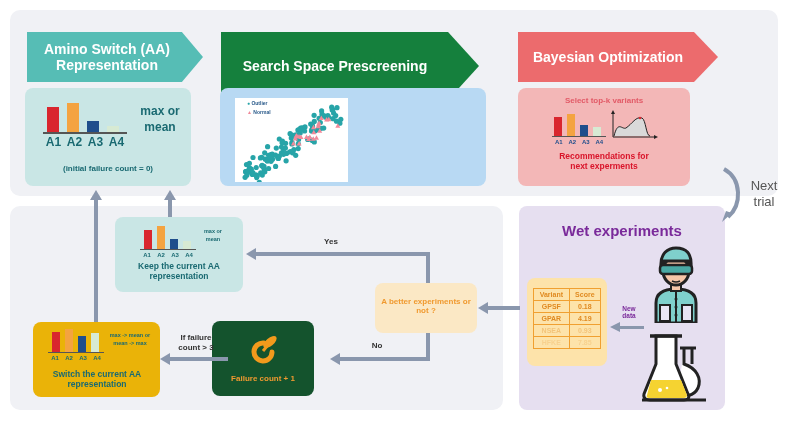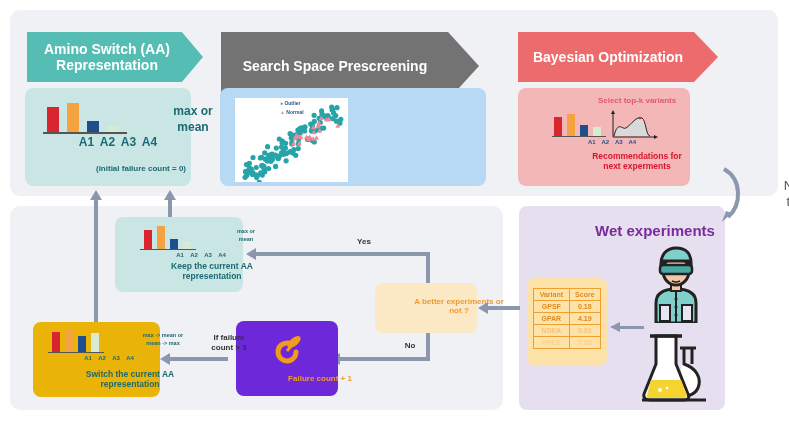--- a/index.html
+++ b/index.html
@@ -4,41 +4,41 @@
 <style>
   * { box-sizing: border-box; margin: 0; padding: 0; }
   body { width: 789px; height: 423px; background: #ffffff; position: relative; overflow: hidden; font-family: "Liberation Sans", sans-serif; }
   .abs { position: absolute; }
   .panel { position: absolute; background: #f0f1f5; border-radius: 10px; }
   .arrow-hdr { position: absolute; display: flex; align-items: center; justify-content: center; color: #fff; font-weight: bold; text-align: center; clip-path: polygon(0 0, 88% 0, 100% 50%, 88% 100%, 0 100%); }
   .box { position: absolute; border-radius: 8px; }
   .bars { position: absolute; }
   .bar { position: absolute; bottom: 0; }
   .baseline { position: absolute; height: 2px; background: #555; }
-  .lbl { position: absolute; font-weight: bold; text-align: center; line-height: 1.15; margin-left: 33px; }
+  .lbl { position: absolute; font-weight: bold; text-align: center; line-height: 1.15; }
   .line-v { position: absolute; width: 4px; background: #8a97ad; }
   .line-h { position: absolute; height: 4px; background: #8a97ad; }
   .ahead-up { position: absolute; width: 0; height: 0; border-left: 6px solid transparent; border-right: 6px solid transparent; border-bottom: 10px solid #8a97ad; }
   .ahead-left { position: absolute; width: 0; height: 0; border-top: 6px solid transparent; border-bottom: 6px solid transparent; border-right: 10px solid #8a97ad; }
   table.vt { border-collapse: collapse; font-size: 7px; font-weight: bold; }
   table.vt td { border: 1px solid #f0a030; padding: 2px 4px; text-align: center; color: #e08a20; }
 </style>
 </head>
 <body>
 
 <div class="panel" style="left:10px; top:10px; width:768px; height:186px;"></div>
 
 <div class="panel" style="left:10px; top:206px; width:493px; height:204px;"></div>
 
 <div class="box" style="left:519px; top:206px; width:206px; height:204px; background:#e6dff0;"></div>
 
 <div class="arrow-hdr" style="left:27px; top:32px; width:176px; height:50px; background:#56bdb5; font-size:14px; padding:0 22px 0 6px;">
   <span>Amino Switch (AA) Representation</span>
 </div>
-<div class="arrow-hdr" style="left:221px; top:32px; width:258px; height:68px; background:#737373; font-size:14px; padding-right:30px;">
+<div class="arrow-hdr" style="left:221px; top:32px; width:258px; height:68px; background:#15803d; font-size:14px; padding-right:30px;">
   <span>Search Space Prescreening</span>
 </div>
 <div class="arrow-hdr" style="left:518px; top:32px; width:200px; height:50px; background:#ec6b6d; font-size:14px; padding-right:20px;">
   <span>Bayesian Optimization</span>
 </div>
 
 <div class="box" style="left:25px; top:88px; width:166px; height:98px; background:#c9e6e5;">
   <div class="bars" style="left:18px; top:14px; width:82px; height:30px;">
     <div class="bar" style="left:4px; width:12px; height:25px; background:#d9262e;"></div>
     <div class="bar" style="left:24px; width:12px; height:29px; background:#f4a340;"></div>
@@ -273,21 +273,21 @@
 </div>
 
 <div class="line-h" style="left:486px; top:306px; width:34px;"></div>
 <div class="ahead-left" style="left:478px; top:302px;"></div>
 
 <div class="line-v" style="left:426px; top:333px; height:28px;"></div>
 <div class="line-h" style="left:340px; top:357px; width:90px;"></div>
 <div class="ahead-left" style="left:330px; top:353px;"></div>
 <div class="lbl" style="left:367px; top:341px; width:20px; font-size:8px; color:#333;">No</div>
 
-<div class="box" style="left:236px; top:321px; width:102px; height:75px; background:#6d28d9;">
+<div class="box" style="left:212px; top:321px; width:102px; height:75px; background:#14532d;">
   <svg class="abs" style="left:36px; top:12px;" width="32" height="32" viewBox="0 0 32 32">
     <path d="M16 10 A9 9 0 1 0 24 19" fill="none" stroke="#f29a1c" stroke-width="5" stroke-linecap="round"></path>
     <ellipse cx="22" cy="9" rx="8" ry="4" transform="rotate(-40 22 9)" fill="#f29a1c"></ellipse>
     <line x1="15" y1="18" x2="20" y2="12" stroke="#f29a1c" stroke-width="3"></line>
   </svg>
   <div class="lbl" style="left:0; top:53px; width:102px; font-size:8px; color:#f09a30;">Failure count + 1</div>
 </div>
 
 <div class="line-h" style="left:168px; top:357px; width:60px;"></div>
 <div class="ahead-left" style="left:160px; top:353px;"></div>

